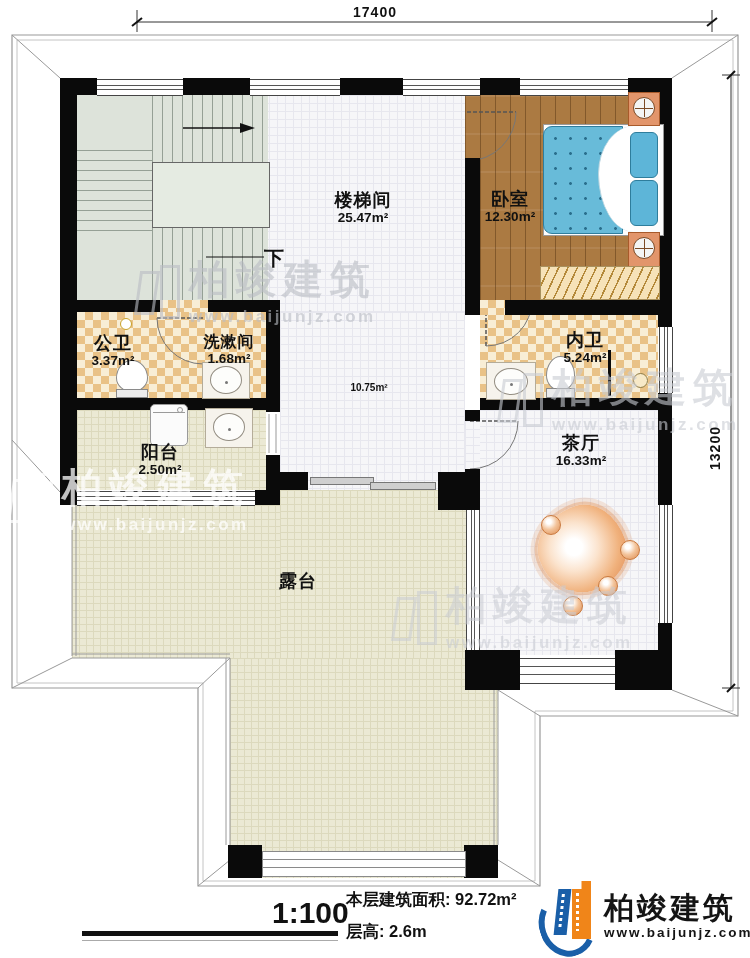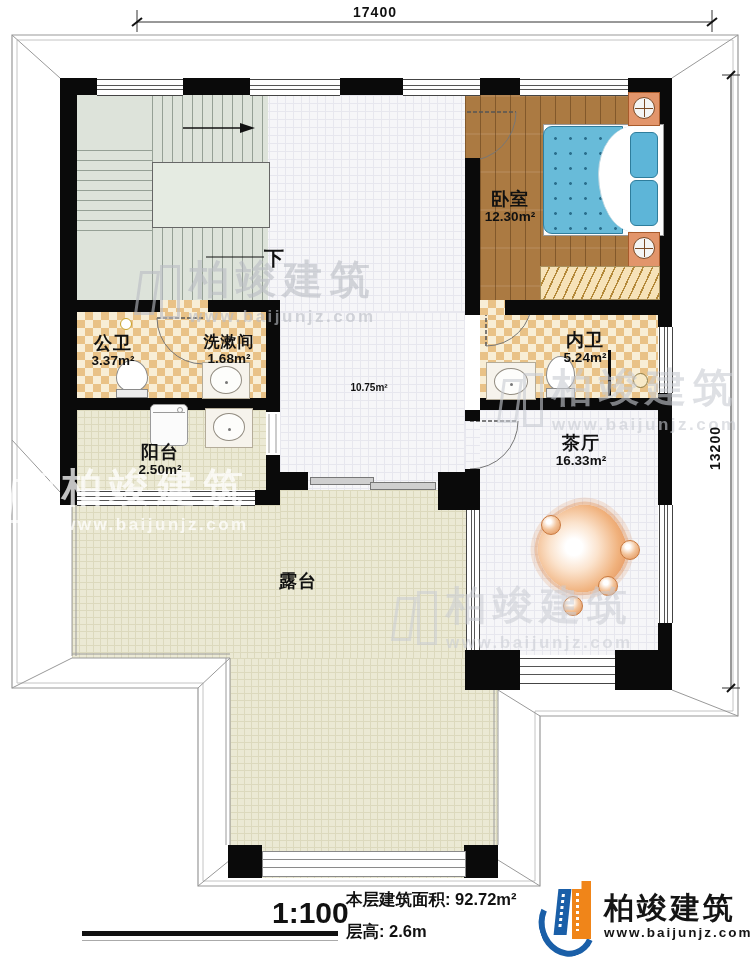--- a/index.html
+++ b/index.html
@@ -265,20 +265,24 @@
       </div>
   </div>
   <div class="wm" style="left:392px;top:578px;color:#c9ccd3;opacity:.55">
     <div class="wm-logo"></div>
     <div>
         <div class="wm-name">柏竣建筑</div>
          <div class="wm-url">www.baijunjz.com</div>
       </div>
   </div>
 
+  <div class="rlabel" style="left:318px;top:190px;width:90px">
+    <div class="rname">楼梯间</div>
+    <div class="rarea">25.47m²</div>
+  </div>
   <div class="rlabel" style="left:470px;top:189px;width:80px">
     <div class="rname">卧室</div>
     <div class="rarea">12.30m²</div>
   </div>
   <div class="rlabel" style="left:73px;top:333px;width:80px">
     <div class="rname">公卫</div>
     <div class="rarea">3.37m²</div>
   </div>
   <div class="rlabel" style="left:189px;top:333px;width:80px">
     <div class="rname" style="font-size:16px">洗漱间</div>

